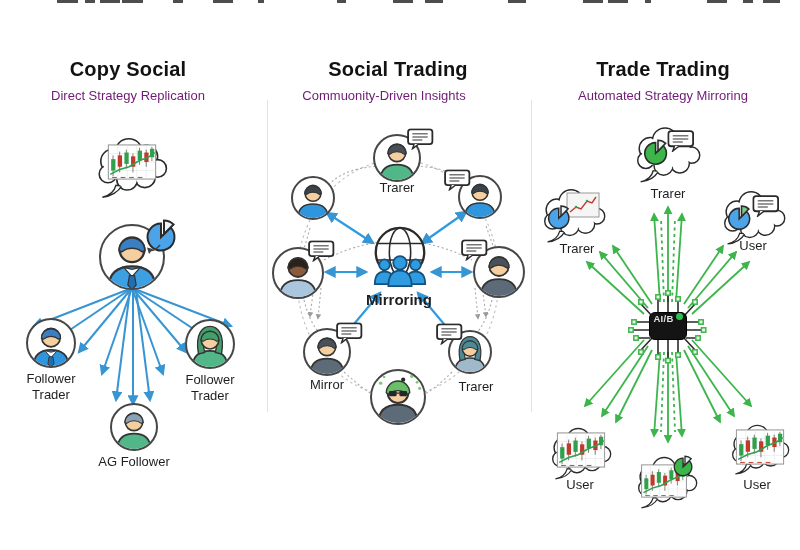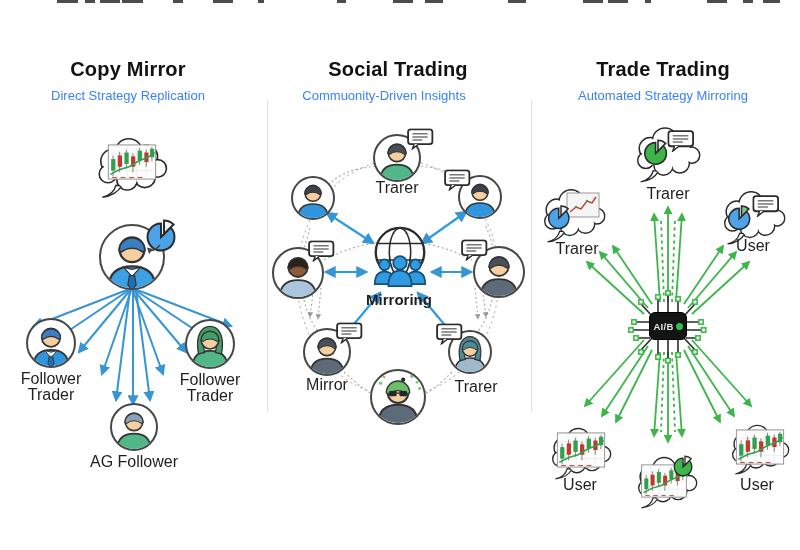--- a/index.html
+++ b/index.html
@@ -2,24 +2,24 @@
 <html><head>
 <meta charset="utf-8">
 <style>
   html,body{margin:0;padding:0;background:#fff;}
   .canvas{position:relative;width:800px;height:550px;background:#ffffff;overflow:hidden;
           font-family:"Liberation Sans",sans-serif;color:#1a1a1a;}
   
   .artifact-seg{position:absolute;top:0;height:3px;background:#2e2e2e;opacity:.85;}
   
   .col-title{position:absolute;top:58px;width:220px;text-align:center;font-size:20px;font-weight:bold;color:#121212;letter-spacing:.2px;}
-  .col-sub{position:absolute;top:88px;width:240px;text-align:center;font-size:13px;color:#3b82f6;}
+  .col-sub{position:absolute;top:88px;width:240px;text-align:center;font-size:13px;color:#701a75;}
   .divider{position:absolute;top:100px;width:1px;height:312px;background:#e2e2e2;}
   
-  .lbl{position:absolute;text-align:center;font-size:16px;line-height:16px;color:#1f1f1f;z-index:6;}
+  .lbl{position:absolute;text-align:center;font-size:13px;line-height:16px;color:#1f1f1f;z-index:6;}
   .lbl.big{font-size:15px;font-weight:600;}
   
   .avatar{position:absolute;border-radius:50%;background:#fff;border:2px solid #474747;box-sizing:border-box;overflow:hidden;z-index:3;}
   .avatar svg{position:absolute;inset:0;width:100%;height:100%;}
   
   .v-master{--hair:#3a7fc1;--shirt:#3da0e3;--tie:#1f6fb2}
   .v-bluesuit{--hair:#3a7fc1;--shirt:#2f96dd;--tie:#1f6fb2}
   .v-greenwoman{--hair:#43a06b;--shirt:#52b788}
   .v-agman{--hair:#8aa2b5;--shirt:#52b788}
   .v-socialtop{--hair:#4a4f55;--shirt:#52b788}
@@ -36,21 +36,21 @@
   .cloud{position:absolute;z-index:2;}
   .cloud .cbg{position:absolute;inset:0;width:100%;height:100%;}
   .ci{position:absolute;z-index:3;}
   .speech{position:absolute;z-index:5;}
   .overlay{position:absolute;z-index:1;}
   .over2{z-index:2;}
   
   .chip-wrap{position:absolute;left:628px;top:289px;width:80px;height:76px;z-index:4;}
   .chip-wrap svg{position:absolute;inset:0;width:100%;height:100%;}
   .chip-body{position:absolute;left:21px;top:23px;width:38px;height:28px;background:#141414;border:1.5px solid #000;
-             border-radius:6px;display:flex;align-items:center;justify-content:center;box-sizing:border-box;}
+             border-radius:6px;display:flex;justify-content:center;box-sizing:border-box;}
   .chip-label{color:#dfe5df;font-size:9.5px;font-weight:bold;letter-spacing:.3px;}
   .chip-dot{display:inline-block;width:7px;height:7px;border-radius:50%;background:#2fbf4f;margin-left:2px;vertical-align:-1px;}
 </style>
 </head>
 <body>
 
 <svg width="0" height="0" style="position:absolute">
   <defs>
     <marker id="mB" viewBox="0 0 10 10" refX="8" refY="5" markerWidth="5.5" markerHeight="5.5" orient="auto-start-reverse">
       <path d="M0 0 L10 5 L0 10 Z" fill="#3695d2"></path>
@@ -218,21 +218,21 @@
     <div class="artifact-seg" style="left:608px;width:20px"></div>
       <div class="artifact-seg" style="left:645px;width:6px"></div>
     <div class="artifact-seg" style="left:707px;width:20px"></div>
       <div class="artifact-seg" style="left:743px;width:10px"></div>
     <div class="artifact-seg" style="left:763px;width:17px"></div>
   </div>
 
   <div class="divider" style="left:267px"></div>
   <div class="divider" style="left:531px"></div>
 
-  <div class="col-title" style="left:18px">Copy Mirror</div>
+  <div class="col-title" style="left:18px">Copy Social</div>
   <div class="col-sub" style="left:8px">Direct Strategy Replication</div>
 
   <div class="cloud" style="left:92px;top:132px;width:80px;height:68px">
     <svg class="cbg">
         <use href="#sym-cloud"></use>
       </svg>
     <svg class="ci" style="left:15px;top:12px;width:50px;height:36px">
         <use href="#sym-chart"></use>
       </svg>
   </div>

